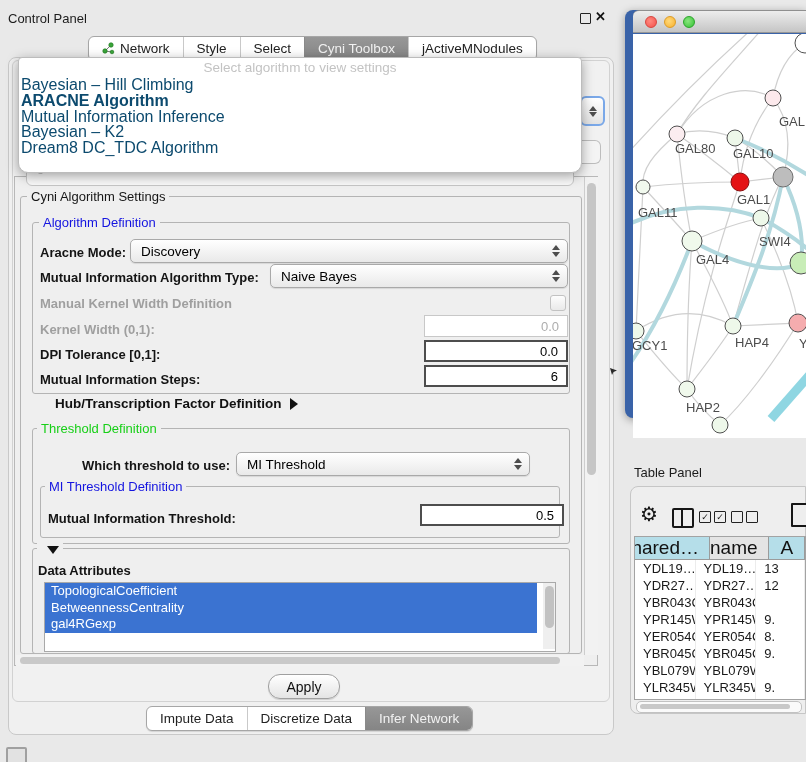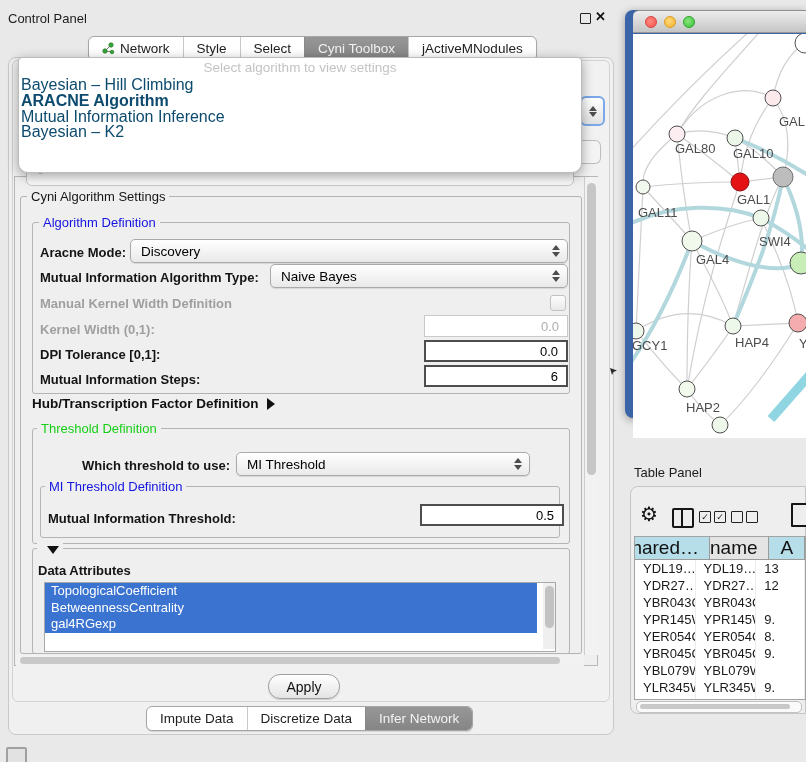--- a/index.html
+++ b/index.html
@@ -66,21 +66,21 @@
   .tri-dn{width:0;height:0;border-left:4px solid transparent;border-right:4px solid transparent;border-top:5px solid #4d4d4d}
 
   .field{position:absolute;height:22px;width:144px;box-sizing:border-box;background:#fff;font-size:13px;
          display:flex;align-items:center;justify-content:flex-end;padding:0 8px}
   .field.strong{border:2px solid #4d4d4d;color:#000}
   .field.dis{border:1px solid #c8c8c8;color:#adadad}
 
   .chk{position:absolute;width:14px;height:14px;border:1px solid #c2c2c2;border-radius:3px;
        background:linear-gradient(#fdfdfd,#e9e9e9)}
 
-  .hub-row{left:32px;top:396px;font-size:13.5px;font-weight:600;color:#111;display:flex;align-items:center;gap:8px}
+  .hub-row{left:55px;top:396px;font-size:13.5px;font-weight:600;color:#111;display:flex;align-items:center;gap:8px}
   .tri-right{width:0;height:0;border-top:6px solid transparent;border-bottom:6px solid transparent;border-left:8px solid #111}
   .tri-down-s{width:0;height:0;border-left:6px solid transparent;border-right:6px solid transparent;border-top:8px solid #111;display:inline-block;margin-left:6px;vertical-align:middle}
 
   .attr-list{left:44px;top:582px;width:512px;height:70px;background:#fff;border:1px solid #a9a9a9;overflow:hidden;box-sizing:border-box}
   .attr-row{height:16.5px;background:#3b73d1;color:#fff;font-size:13px;line-height:16.5px;padding-left:6px;width:486px}
   .attr-vsb{position:absolute;right:1px;top:1px;width:12px;height:66px;background:#efefef}
   .attr-thumb{position:absolute;left:1.5px;top:3px;width:9px;height:42px;background:#c2c2c2;border-radius:5px}
 
   .apply-btn{left:268px;top:674px;width:70px;height:23px;border:1px solid #9f9f9f;border-radius:12px;
              background:linear-gradient(#ffffff,#e4e4e4);font-size:14px;color:#111;
@@ -173,20 +173,21 @@
 
       <div class="dd-item">Bayesian – Hill Climbing</div>
 
 
       <div class="dd-item bold">ARACNE Algorithm</div>
 
       <div class="dd-item">Mutual Information Inference</div>
 
       <div class="dd-item">Bayesian – K2</div>
 
+      <div class="dd-item">Dream8 DC_TDC Algorithm</div>
     </div>
 </div>
 
 <div class="abs scrollpane"></div>
 <div class="abs vsb">
     <div class="vsb-thumb"></div>
   </div>
 <div class="abs hsb">
     <div class="hsb-thumb"></div>
   </div>

